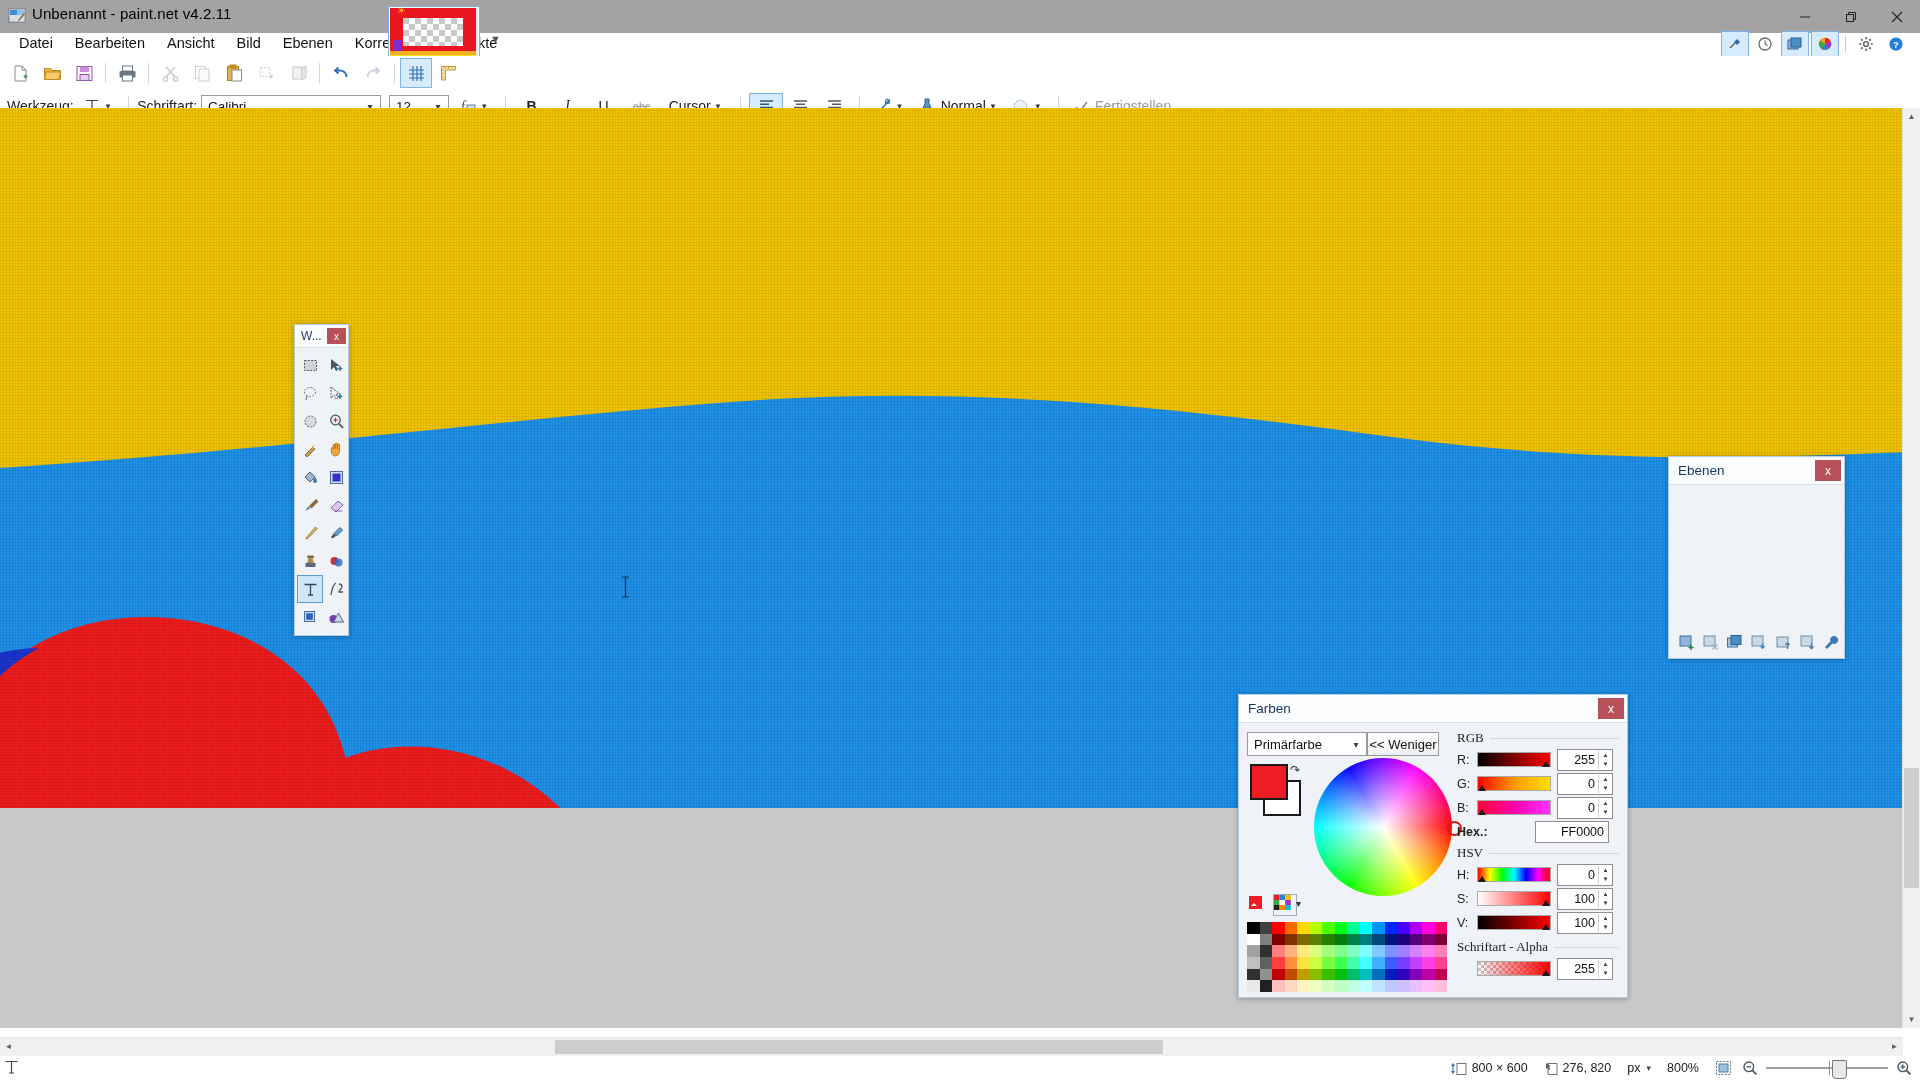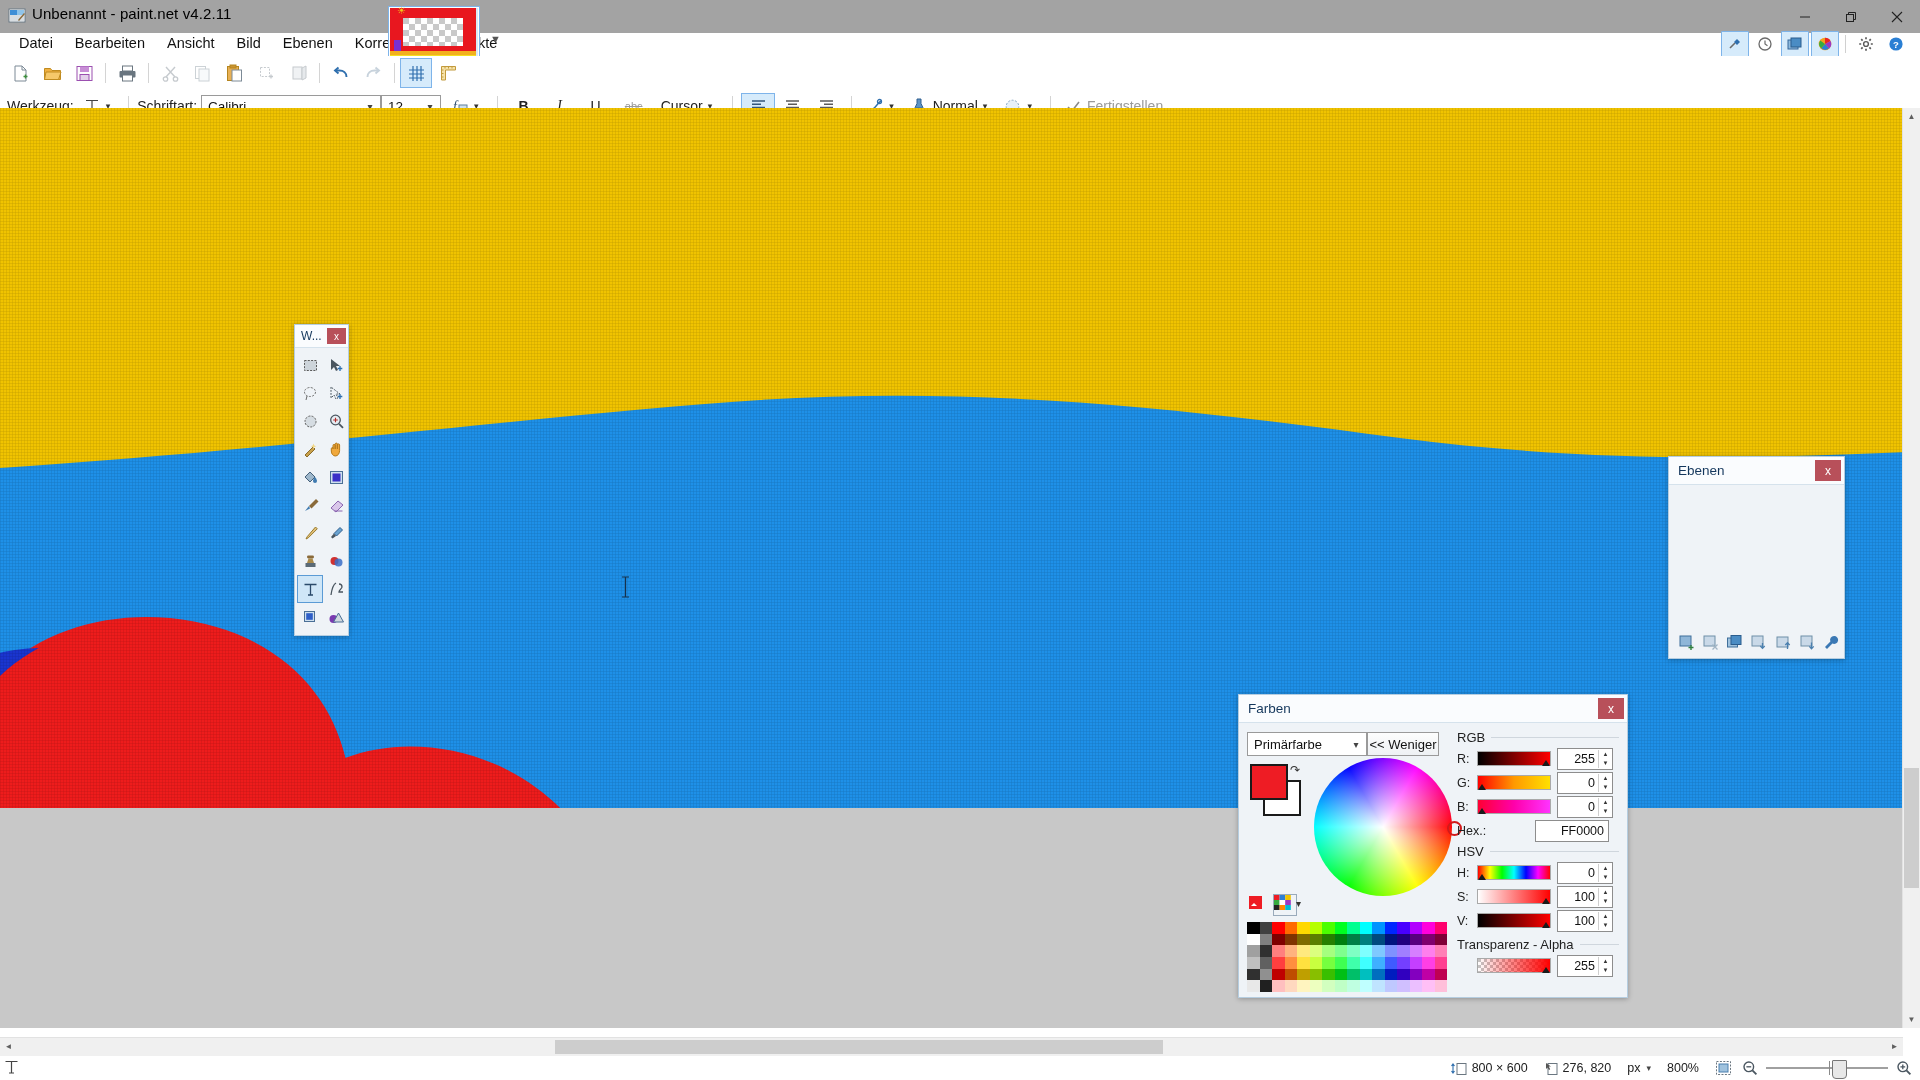--- a/index.html
+++ b/index.html
@@ -152,21 +152,21 @@
         conic-gradient(from 90deg,
           #ff0000 0deg,#ff8000 30deg,#ffff00 60deg,#80ff00 90deg,
           #00ff00 120deg,#00ff80 150deg,#00ffff 180deg,#0080ff 210deg,
           #0000ff 240deg,#8000ff 270deg,#ff00ff 300deg,#ff0080 330deg,#ff0000 360deg);}
   .wheel-marker{position:absolute;left:208px;top:99px;width:11px;height:11px;border-radius:50%;
       border:2px solid #d11a1a;background:transparent;}
   .palette-btn{position:absolute;width:22px;height:20px;border:1px solid transparent;}
   .palette-strip{position:absolute;left:8px;top:200px;width:200px;height:70px;display:grid;
       grid-template-columns:repeat(16,1fr);grid-template-rows:repeat(6,1fr);gap:0;}
   .rgb-area{position:absolute;left:218px;top:6px;width:162px;}
-  .grp-label{font-size:13px;color:#222;display:flex;align-items:center;gap:6px;margin:2px 0 3px 0;}
+  .grp-label{font-size:13px;color:#222;display:flex;align-items:center;gap:6px;margin:2px 0 3px 0;font-family:Liberation Serif, serif;}
   .grp-label .rule{flex:1;height:1px;background:#cfd6dd;}
   .ch-row{display:flex;align-items:center;height:21px;margin-bottom:3px;}
   .ch-name{width:20px;font-size:12.5px;color:#222;}
   .ch-slider{position:relative;width:72px;height:13px;border:1px solid #a9a9a9;}
   .ch-arrow{position:absolute;bottom:-1px;width:0;height:0;border-left:4px solid transparent;
       border-right:4px solid transparent;border-bottom:6px solid #1a1a1a;}
   .ch-spin{margin-left:6px;width:54px;height:20px;border:1px solid #8d8d8d;background:#fff;
       display:flex;align-items:center;}
   .ch-spin .num{flex:1;text-align:right;padding-right:3px;font-size:12.5px;color:#111;}
   .ch-spin .arrows{width:13px;height:18px;border-left:1px solid #cfcfcf;display:flex;flex-direction:column;}
@@ -380,21 +380,21 @@
         <path d="M3 3.5h12M9 3.5v11.5M6.4 15h5.2" stroke="#444" stroke-width="1.2" fill="none"></path>
       </svg>
       <span class="dropcaret">▾</span>
     </div>
     <div class="tb2sep"></div>
     <span class="tb2label">Schriftart:</span>
     <div class="combo fontcombo">
       <span class="cv">Calibri</span>
       <span class="carr">▾</span>
     </div>
-    <div class="combo sizecombo" style="margin-left:0;">
+    <div class="combo sizecombo" style="margin-left:8px;">
       <span class="cv">12</span>
       <span class="carr">▾</span>
     </div>
     <div class="tb2btn" style="margin-left:5px;">
       <svg width="18" height="18" viewBox="0 0 18 18">
         <text x="2" y="14" font-family="Liberation Serif" font-style="italic" font-size="14" fill="#2f4f6f">f</text>
         <rect x="8" y="8" width="8" height="7" fill="#cfe0ee" stroke="#5f7f9a"></rect>
       </svg>
       <span class="dropcaret">▾</span>
     </div>
@@ -861,21 +861,21 @@
           <span class="ch-spin">
             <span class="num">0</span>
             <span class="arrows">
                 <div>▲</div>
                 <div>▼</div>
               </span>
           </span>
         </div>
 
         <div class="hex-row">
-          <span class="ch-name" style="width:38px;">Hex.:</span>
+          <span class="ch-name" style="width:38px;font-weight:bold;">Hex.:</span>
           <span class="hex-box" style="margin-left:40px;">FF0000</span>
         </div>
 
         <div class="grp-label">
           <span>HSV</span>
           <span class="rule"></span>
         </div>
 
         <div class="ch-row">
           <span class="ch-name">H:</span>
@@ -913,21 +913,21 @@
           <span class="ch-spin">
             <span class="num">100</span>
             <span class="arrows">
                 <div>▲</div>
                 <div>▼</div>
               </span>
           </span>
         </div>
 
         <div class="grp-label" style="margin-top:6px;">
-          <span>Transparenz - Alpha</span>
+          <span>Schriftart - Alpha</span>
           <span class="rule"></span>
         </div>
 
         <div class="ch-row">
           <span class="ch-name"></span>
           <span class="ch-slider" style="background:linear-gradient(to right,rgba(255,0,0,0),rgba(255,0,0,1)),repeating-conic-gradient(#fff 0% 25%,#c4c4c4 0% 50%) 0 0/6px 6px;">
             <span class="ch-arrow" style="left:64px;"></span>
           </span>
           <span class="ch-spin">
             <span class="num">255</span>

